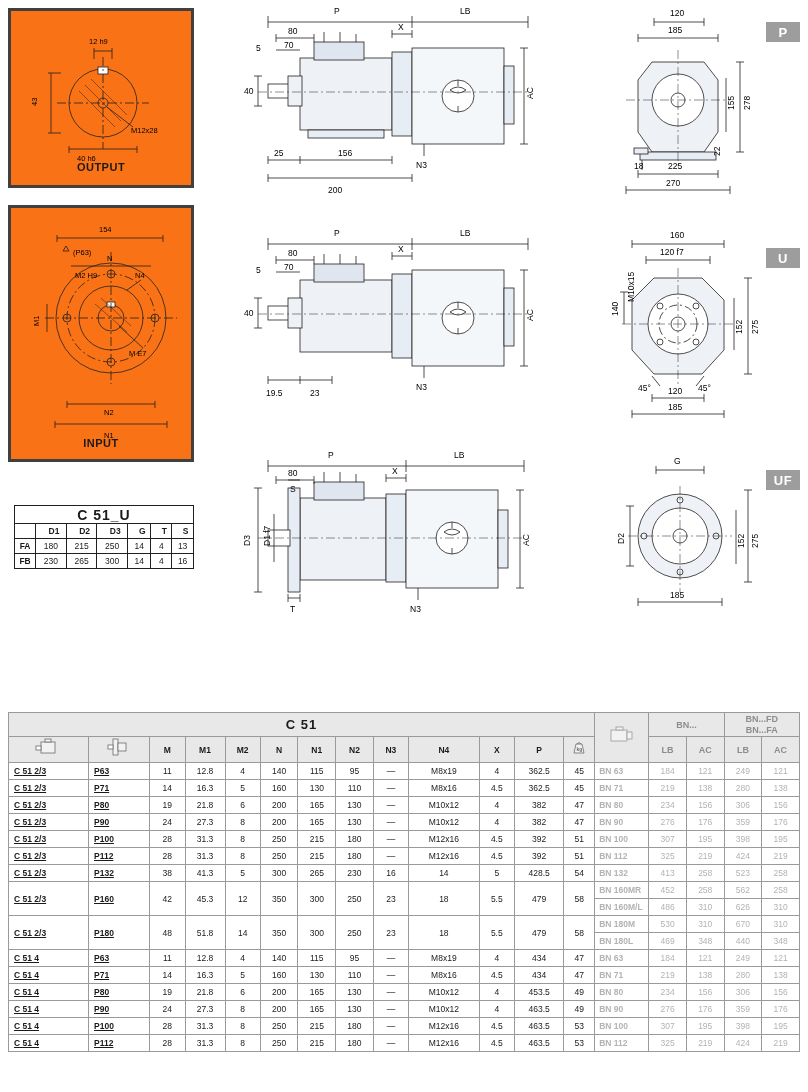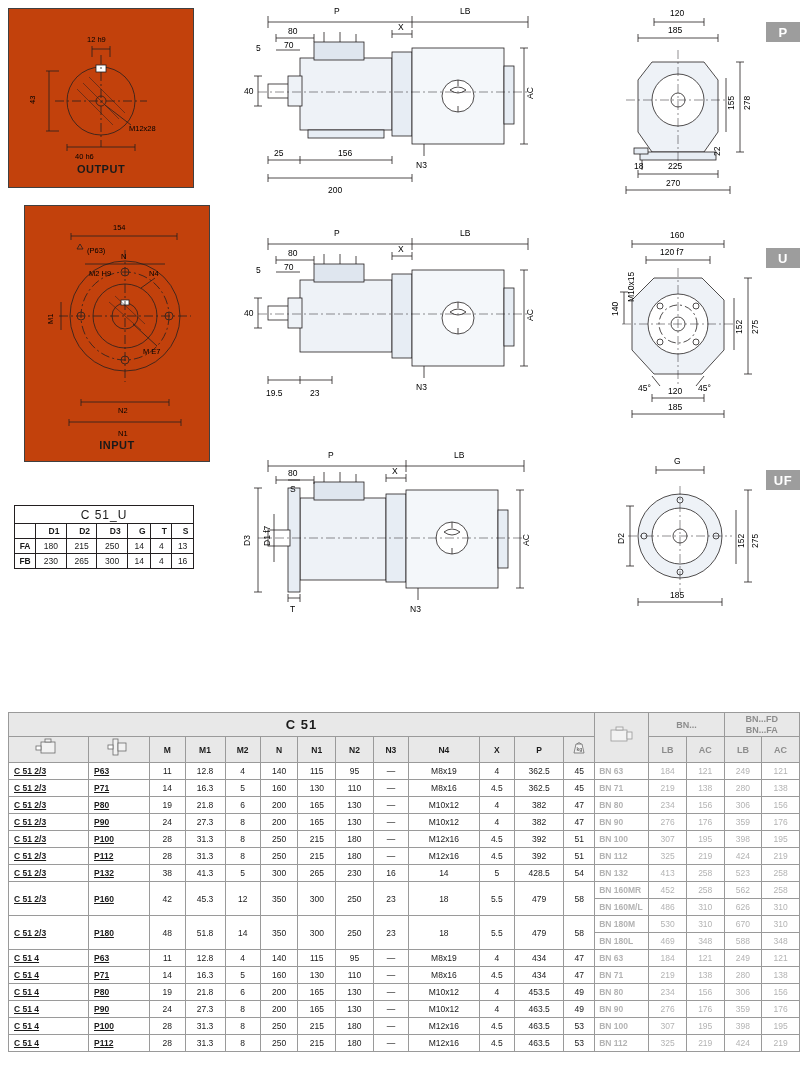--- a/index.html
+++ b/index.html
@@ -14,37 +14,37 @@
   }
   .dim { font-size: 8.5px; color:#000; }
   .tiny { font-size: 7.5px; color:#000; }
 
   
   .drawings { position:absolute; left:0; top:0; width:808px; height:690px; }
 
   
   .box {
     position:absolute;
-    border:1px solid #404040;
-    background:#c2410c;
+    border:3px solid #404040;
+    background:#f97316;
   }
   #output-box { left:8px; top:8px; width:186px; height:180px; }
-  #input-box  { left:24px; top:205px; width:186px; height:257px; }
+  #input-box  { left:8px; top:205px; width:186px; height:257px; }
 
   .box-caption {
     position:absolute; left:0; right:0; text-align:center;
     font-size:11px; font-weight:bold; letter-spacing:.5px;
   }
 
   
   #c51u-table { position:absolute; left:14px; top:505px; width:180px; border-collapse:collapse; }
   #c51u-table td, #c51u-table th {
     border:1px solid #231f20; text-align:center; font-size:8.5px; height:15px; padding:0;
   }
-  #c51u-table .title { font-weight:normal; font-size:12px; letter-spacing:1px; height:18px; }
+  #c51u-table .title { font-weight:bold; font-size:14px; letter-spacing:1px; height:18px; }
   #c51u-table .hdr { font-weight:bold; font-size:8.5px;padding-left:6px; }
   #c51u-table .rowlbl { font-weight:bold; }
 
   
   .view-tag {
     position:absolute; width:34px; height:20px;
     background:#9d9d9d; color:#fff; font-weight:bold; font-size:13px;
     display:flex; align-items:center; justify-content:center;
     letter-spacing:.5px;
   }
@@ -779,21 +779,21 @@
       <td class="motor">BN 180M</td>
       <td class="mval">530</td>
       <td class="mval">310</td>
       <td class="mval">670</td>
       <td class="mval">310</td>
     </tr>
     <tr>
       <td class="motor">BN 180L</td>
       <td class="mval">469</td>
       <td class="mval">348</td>
-      <td class="mval">588</td>
+      <td class="mval">440</td>
       <td class="mval">348</td>
     </tr>
 
     <tr>
       <td class="rowlbl">C 51 4</td>
       <td class="rowlbl">P63</td>
       <td>11</td>
       <td>12.8</td>
       <td>4</td>
       <td>140</td>

